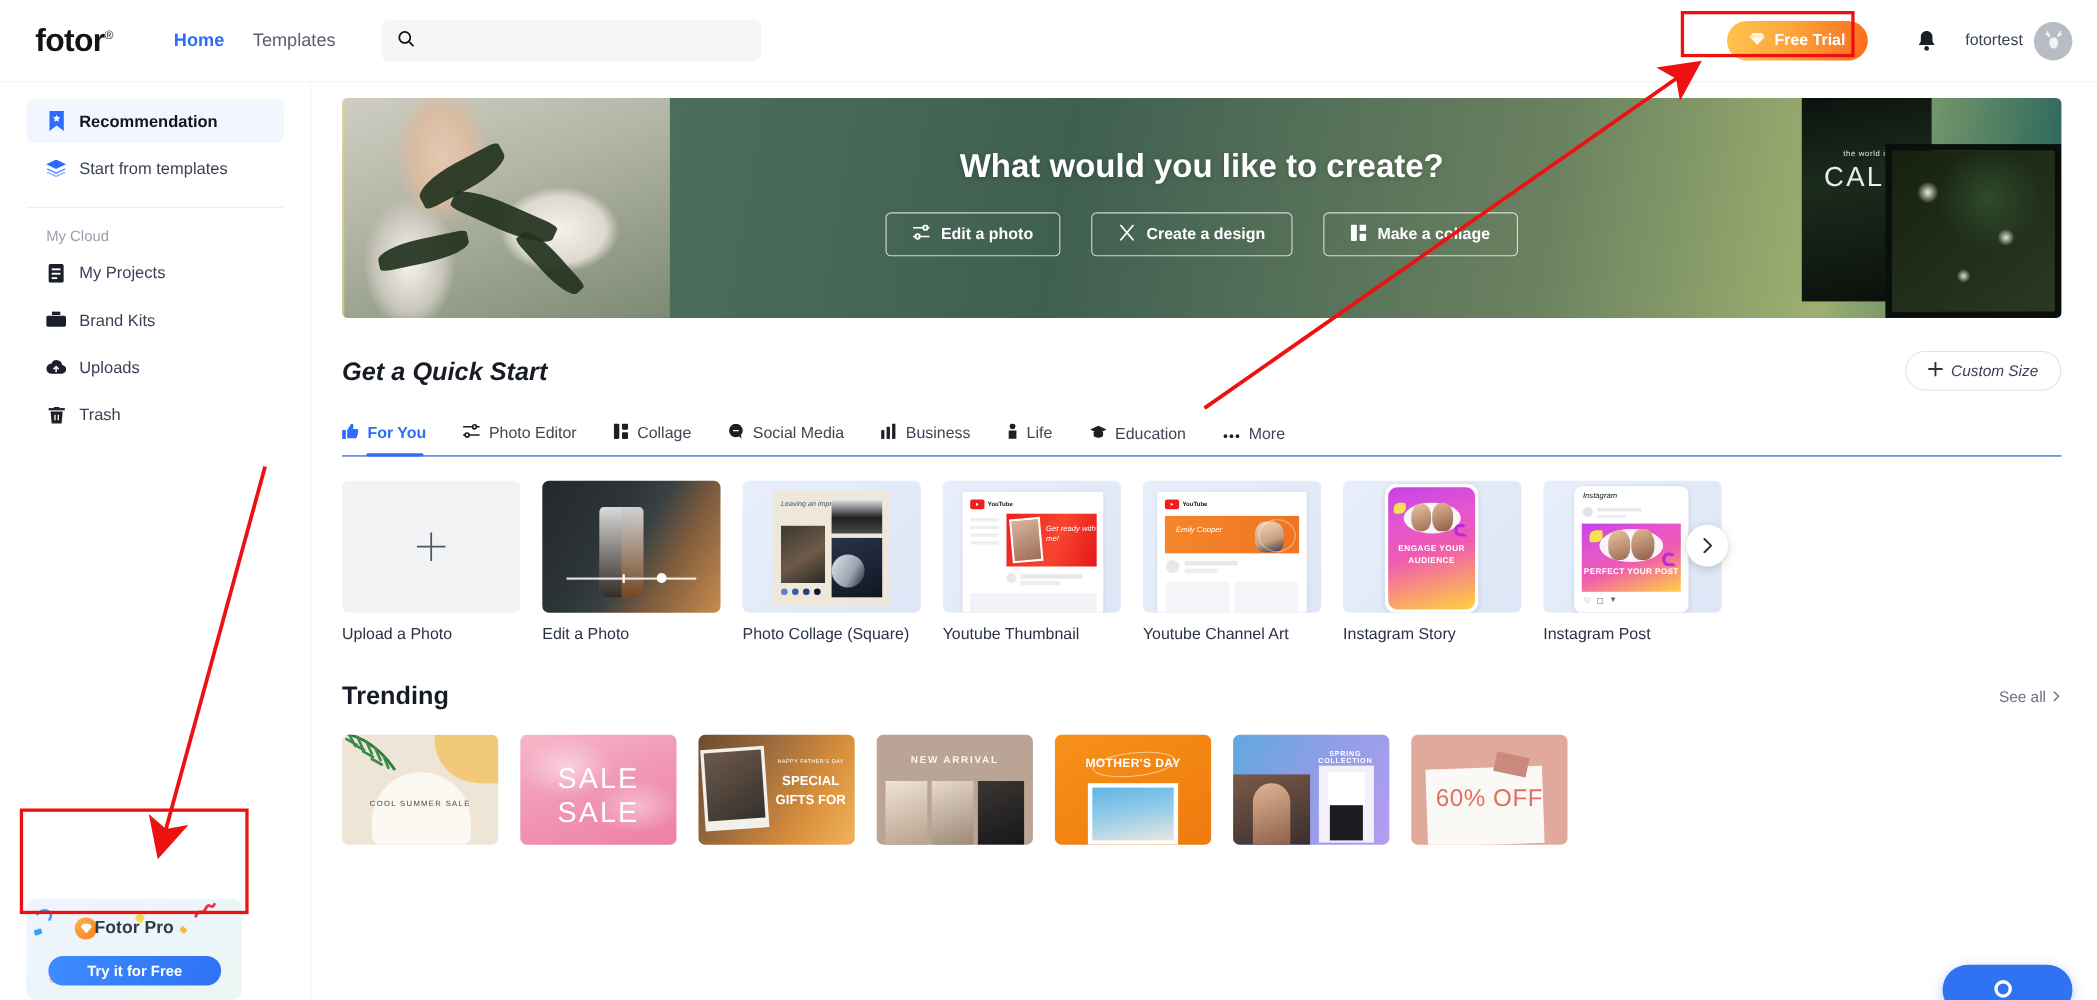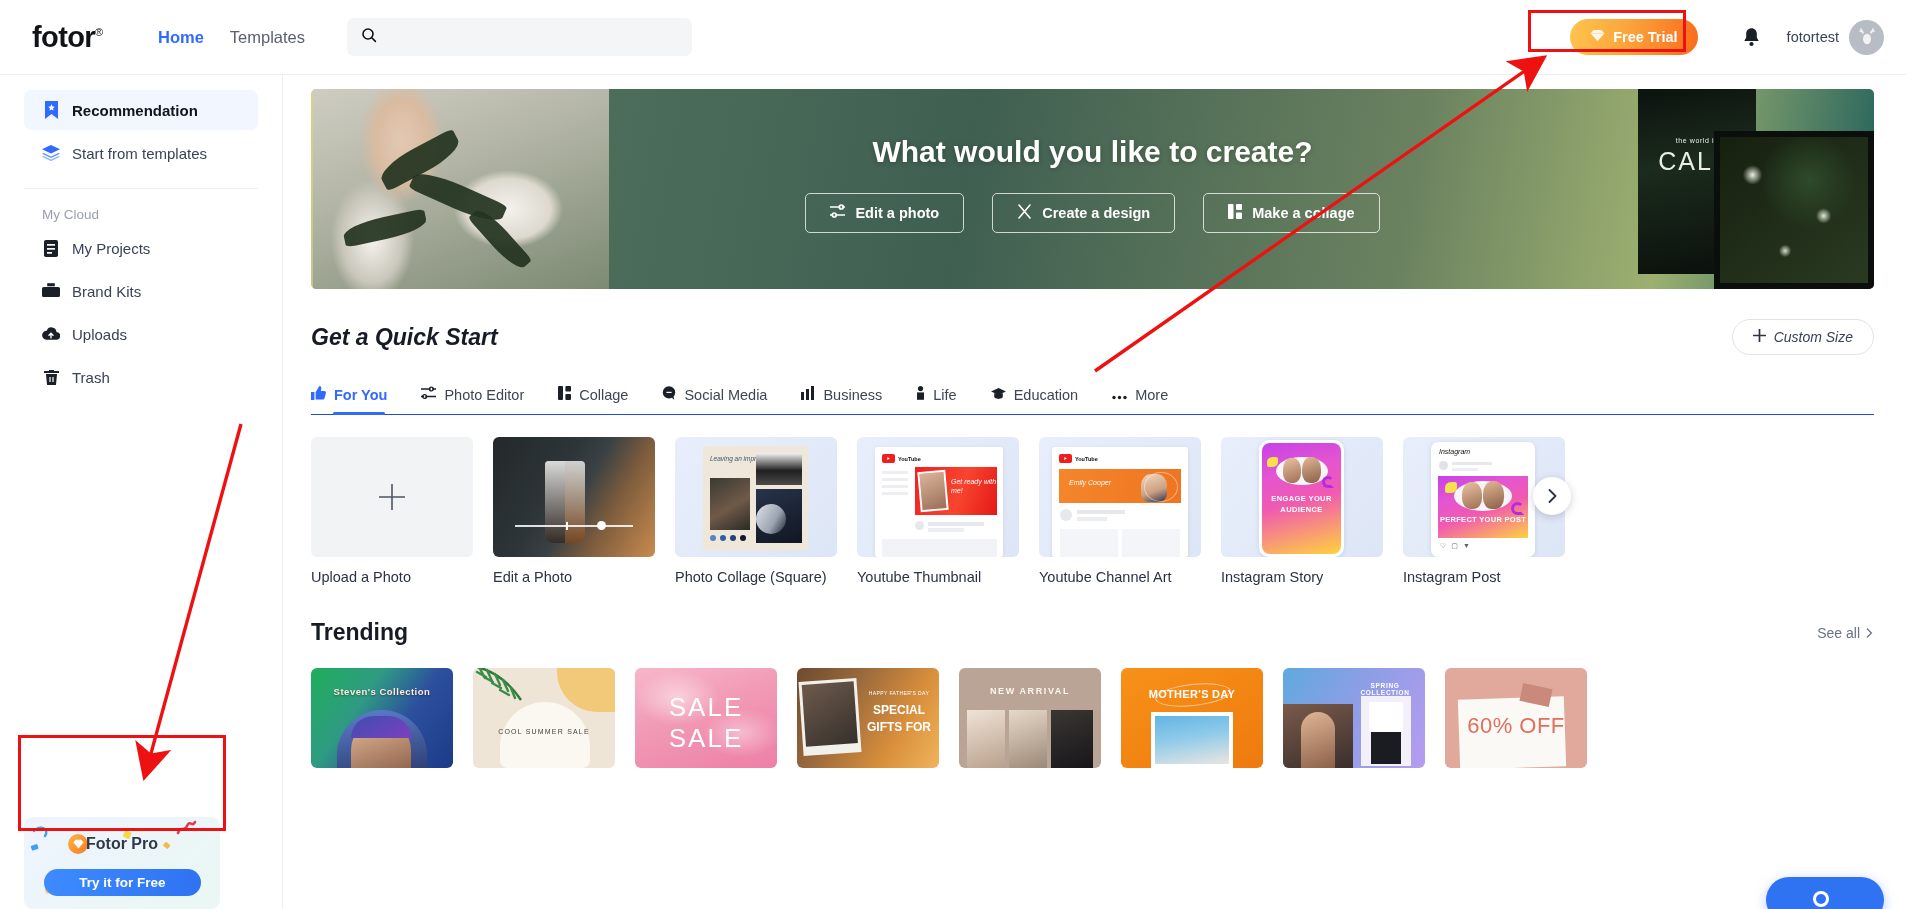--- a/index.html
+++ b/index.html
@@ -651,26 +651,20 @@
       <div class="section-title">Trending</div>
       <div class="see-all">
         <span>See all</span>
         <svg width="9" height="10" viewBox="0 0 9 10">
             <path d="M2.4 1l4 4-4 4" stroke="#6b7285" stroke-width="1.3" fill="none" stroke-linecap="round"></path>
           </svg>
       </div>
     </div>
 
     <div class="trend-row">
-      <div class="trend" style="background:linear-gradient(125deg,#1fae5a 0%,#2f9a83 35%,#2c4f9e 62%,#1b3b86 100%)">
-        <div style="position:absolute;left:26px;top:42px;width:90px;height:64px;border-radius:45px 45px 0 0;background:linear-gradient(170deg,#5d7fcf,#2c3c6e)"></div>
-        <div style="position:absolute;left:40px;top:52px;width:60px;height:54px;border-radius:30px 30px 0 0;background:linear-gradient(160deg,#e4bb99,#8d5f49)"></div>
-        <div style="position:absolute;left:40px;top:48px;width:60px;height:22px;border-radius:30px 30px 0 0;background:linear-gradient(150deg,#3e4fb1,#7d3fbb)"></div>
-        <div class="tl" style="top:18px;color:#ffe9e1;text-shadow:0 1px 2px rgba(0,0,0,.4)">Steven's Collection</div>
-      </div>
 
       <div class="trend" style="background:#eee5d6">
         <div style="position:absolute;right:0;top:0;width:58px;height:44px;border-radius:0 0 0 40px;background:#f2c978"></div>
         <svg style="position:absolute;left:-4px;top:-4px" width="70" height="52" viewBox="0 0 70 52">
           <path d="M4 2C24 6 40 18 52 36" stroke="#2e7a3c" stroke-width="2.5" fill="none"></path>
           <path d="M10 3l6 11M18 6l5 11M26 10l5 11M34 16l5 11M42 24l4 10M8 8l9 5M15 13l9 5M23 19l9 5M31 26l9 5" stroke="#3b8c49" stroke-width="2.4" stroke-linecap="round"></path>
         </svg>
         <div style="position:absolute;left:27px;top:34px;width:90px;height:66px;border-radius:45px 45px 8px 8px;background:#fbf8f2"></div>
         <div class="tl" style="top:60px;color:#4a4236;font-size:7px;letter-spacing:1.2px;font-weight:400">COOL SUMMER SALE</div>
       </div>

